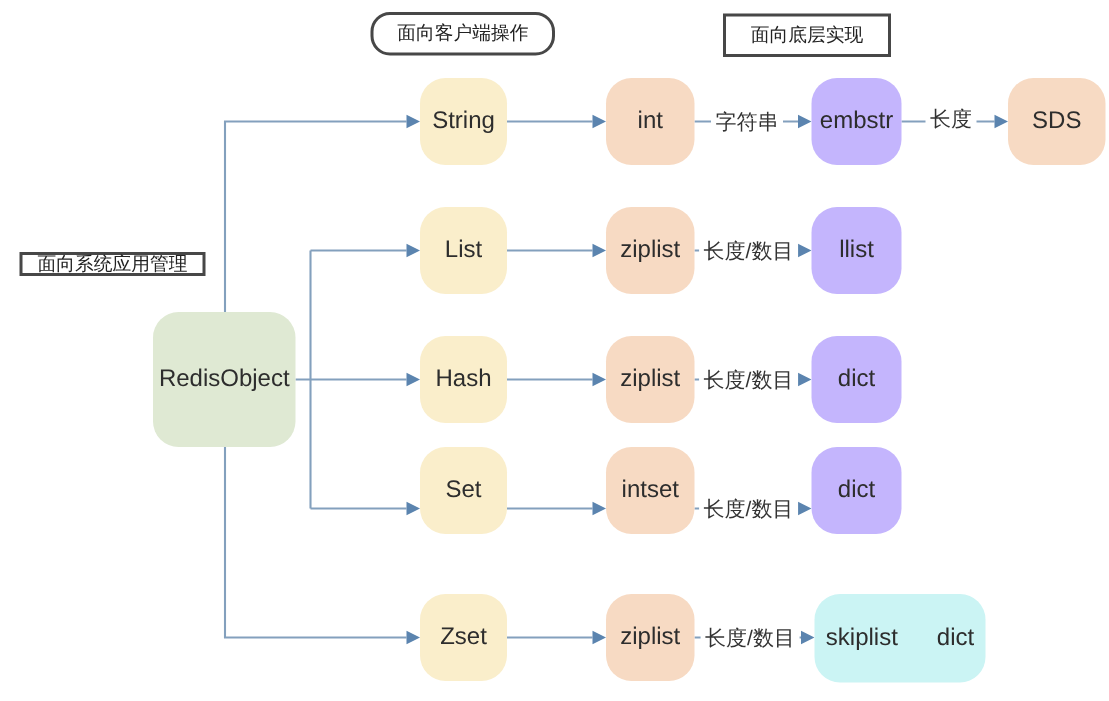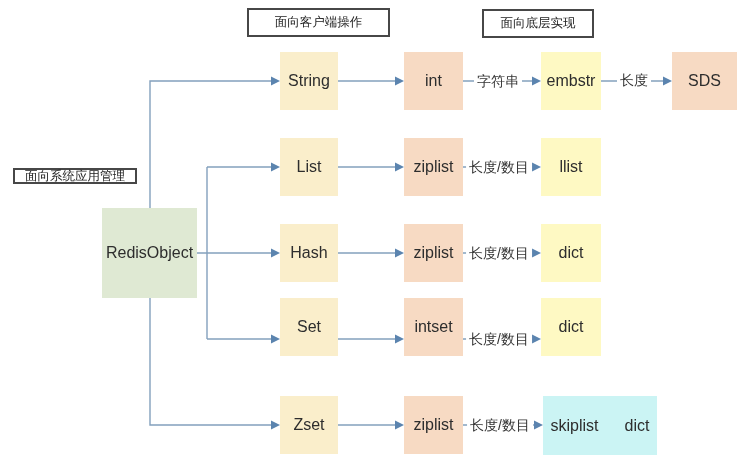--- a/index.html
+++ b/index.html
@@ -11,36 +11,37 @@
     color:#2d2d2d;
     overflow:hidden;
   }
   #wires{position:absolute;left:0;top:0;width:739px;height:467px;}
   .node{
     position:absolute;
     display:flex;align-items:center;justify-content:center;
     font-size:16px;color:#2d2d2d;
     box-sizing:border-box;
     text-align:center;
+    border-radius:17px;
   }
   .root-box{
     background:#dfe9d3;
     width:95px;height:90px;left:102px;top:208px;
     font-size:16px;
   }
   .type-box{
     background:#faeecb;
     width:58px;height:58px;left:280px;
   }
   .enc1-box{
     background:#f7dac3;
     width:59px;height:58px;left:404px;
   }
   .enc2-box{
-    background:#fef9c3;
+    background:#c4b5fd;
     width:60px;height:58px;left:541px;
   }
   .sds-box{
     background:#f7dac3;
     width:65px;height:58px;left:672px;top:52px;
   }
   .highlight-box{
     background:#cbf4f4;
     width:114px;height:59px;left:543px;top:396px;
     gap:26px;
@@ -48,21 +49,21 @@
   .row1{top:52px;} .row2{top:138px;} .row3{top:224px;} .row4{top:298px;} .row5{top:396px;}
   .title-box{
     position:absolute;
     display:flex;align-items:center;justify-content:center;
     background:#ffffff;
     border:2px solid #474747;
     font-size:12.5px;color:#222;
     box-sizing:border-box;
     white-space:nowrap;
   }
-  .title-client{left:247px;top:8px;width:143px;height:29px;}
+  .title-client{left:247px;top:8px;width:123px;height:29px;border-radius:13px;}
   .title-lowlevel{left:482px;top:9px;width:112px;height:29px;}
   .title-system{left:13px;top:168px;width:124px;height:16px;}
   .edge-label{
     position:absolute;
     transform:translate(-50%,-50%);
     background:#ffffff;
     padding:0 3px;
     font-size:14px;color:#333;
     white-space:nowrap;
     line-height:1;

